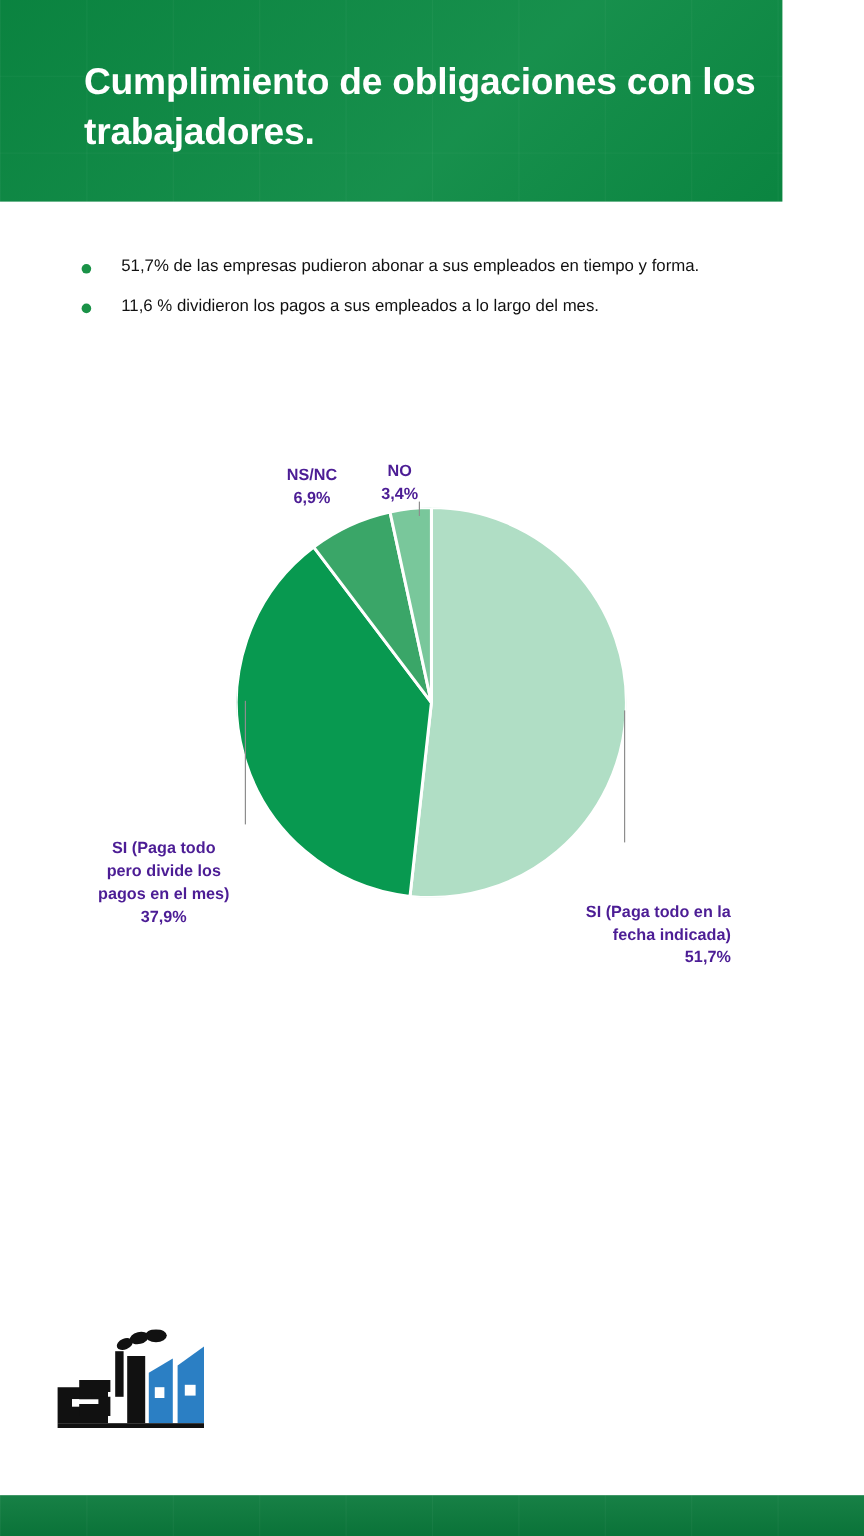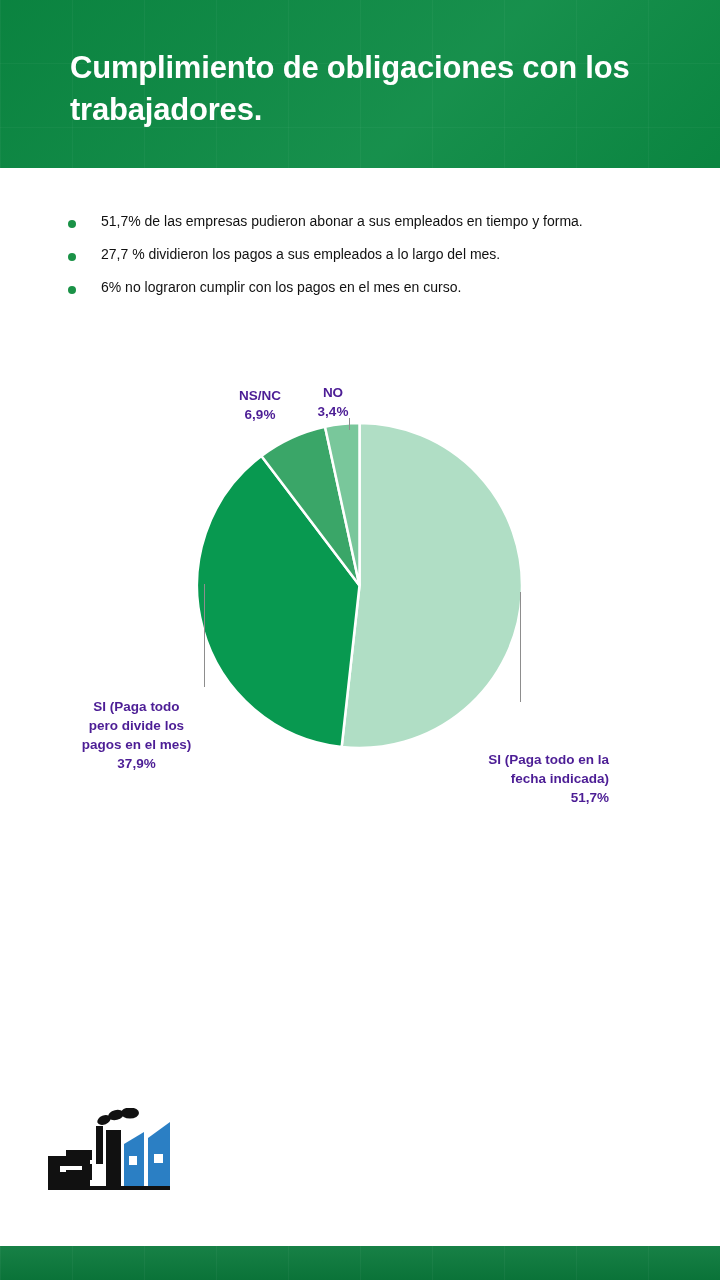--- a/index.html
+++ b/index.html
@@ -14,21 +14,21 @@
     overflow: hidden;
     font-family: "Liberation Sans", sans-serif;
     color: #1a1a1a;
   }
 
   
   .header-banner {
     position: absolute;
     left: 0;
     top: 0;
-    width: 720px;
+    width: 652px;
     height: 168px;
     background: #0b8a43;
     background-image:
       linear-gradient(90deg, rgba(255,255,255,0.035) 1px, transparent 1px),
       linear-gradient(0deg, rgba(255,255,255,0.03) 1px, transparent 1px),
       linear-gradient(135deg, rgba(0,0,0,0.05) 0%, rgba(255,255,255,0.05) 60%, rgba(0,0,0,0.04) 100%);
     background-size: 72px 100%, 100% 64px, 100% 100%;
     overflow: hidden;
   }
   .header-title {
@@ -168,27 +168,23 @@
 
 <div class="bullet-list">
 
   <div class="bullet-row">
     <span class="bullet-dot"></span>
     <span class="bullet-text">51,7% de las empresas pudieron abonar a sus empleados en tiempo  y forma.</span>
   </div>
 
   <div class="bullet-row">
     <span class="bullet-dot"></span>
-    <span class="bullet-text">27,7 % dividieron los pagos a sus empleados a lo largo del mes.</span>
+    <span class="bullet-text">11,6 % dividieron los pagos a sus empleados a lo largo del mes.</span>
   </div>
 
-  <div class="bullet-row">
-    <span class="bullet-dot"></span>
-    <span class="bullet-text">6% no lograron cumplir con los pagos en el mes en curso.</span>
-  </div>
 
 </div>
 
 <div class="chart-area">
 
   <div class="pie-wrap">
     <svg class="pie-svg" width="325" height="325" viewBox="0 0 325 325">
       <g id="pie-slices">
           <path d="M 162.5 162.5 L 162.5 0 A 162.5 162.5 0 1 1 144.65039687434376 324.0166916088135 Z" fill="#b0dec5" stroke="#ffffff" stroke-width="2.5"></path>
           <path d="M 162.5 162.5 L 144.65039687434376 324.0166916088135 A 162.5 162.5 0 0 1 64.43998615219317 32.921901217188974 Z" fill="#089950" stroke="#ffffff" stroke-width="2.5"></path>

